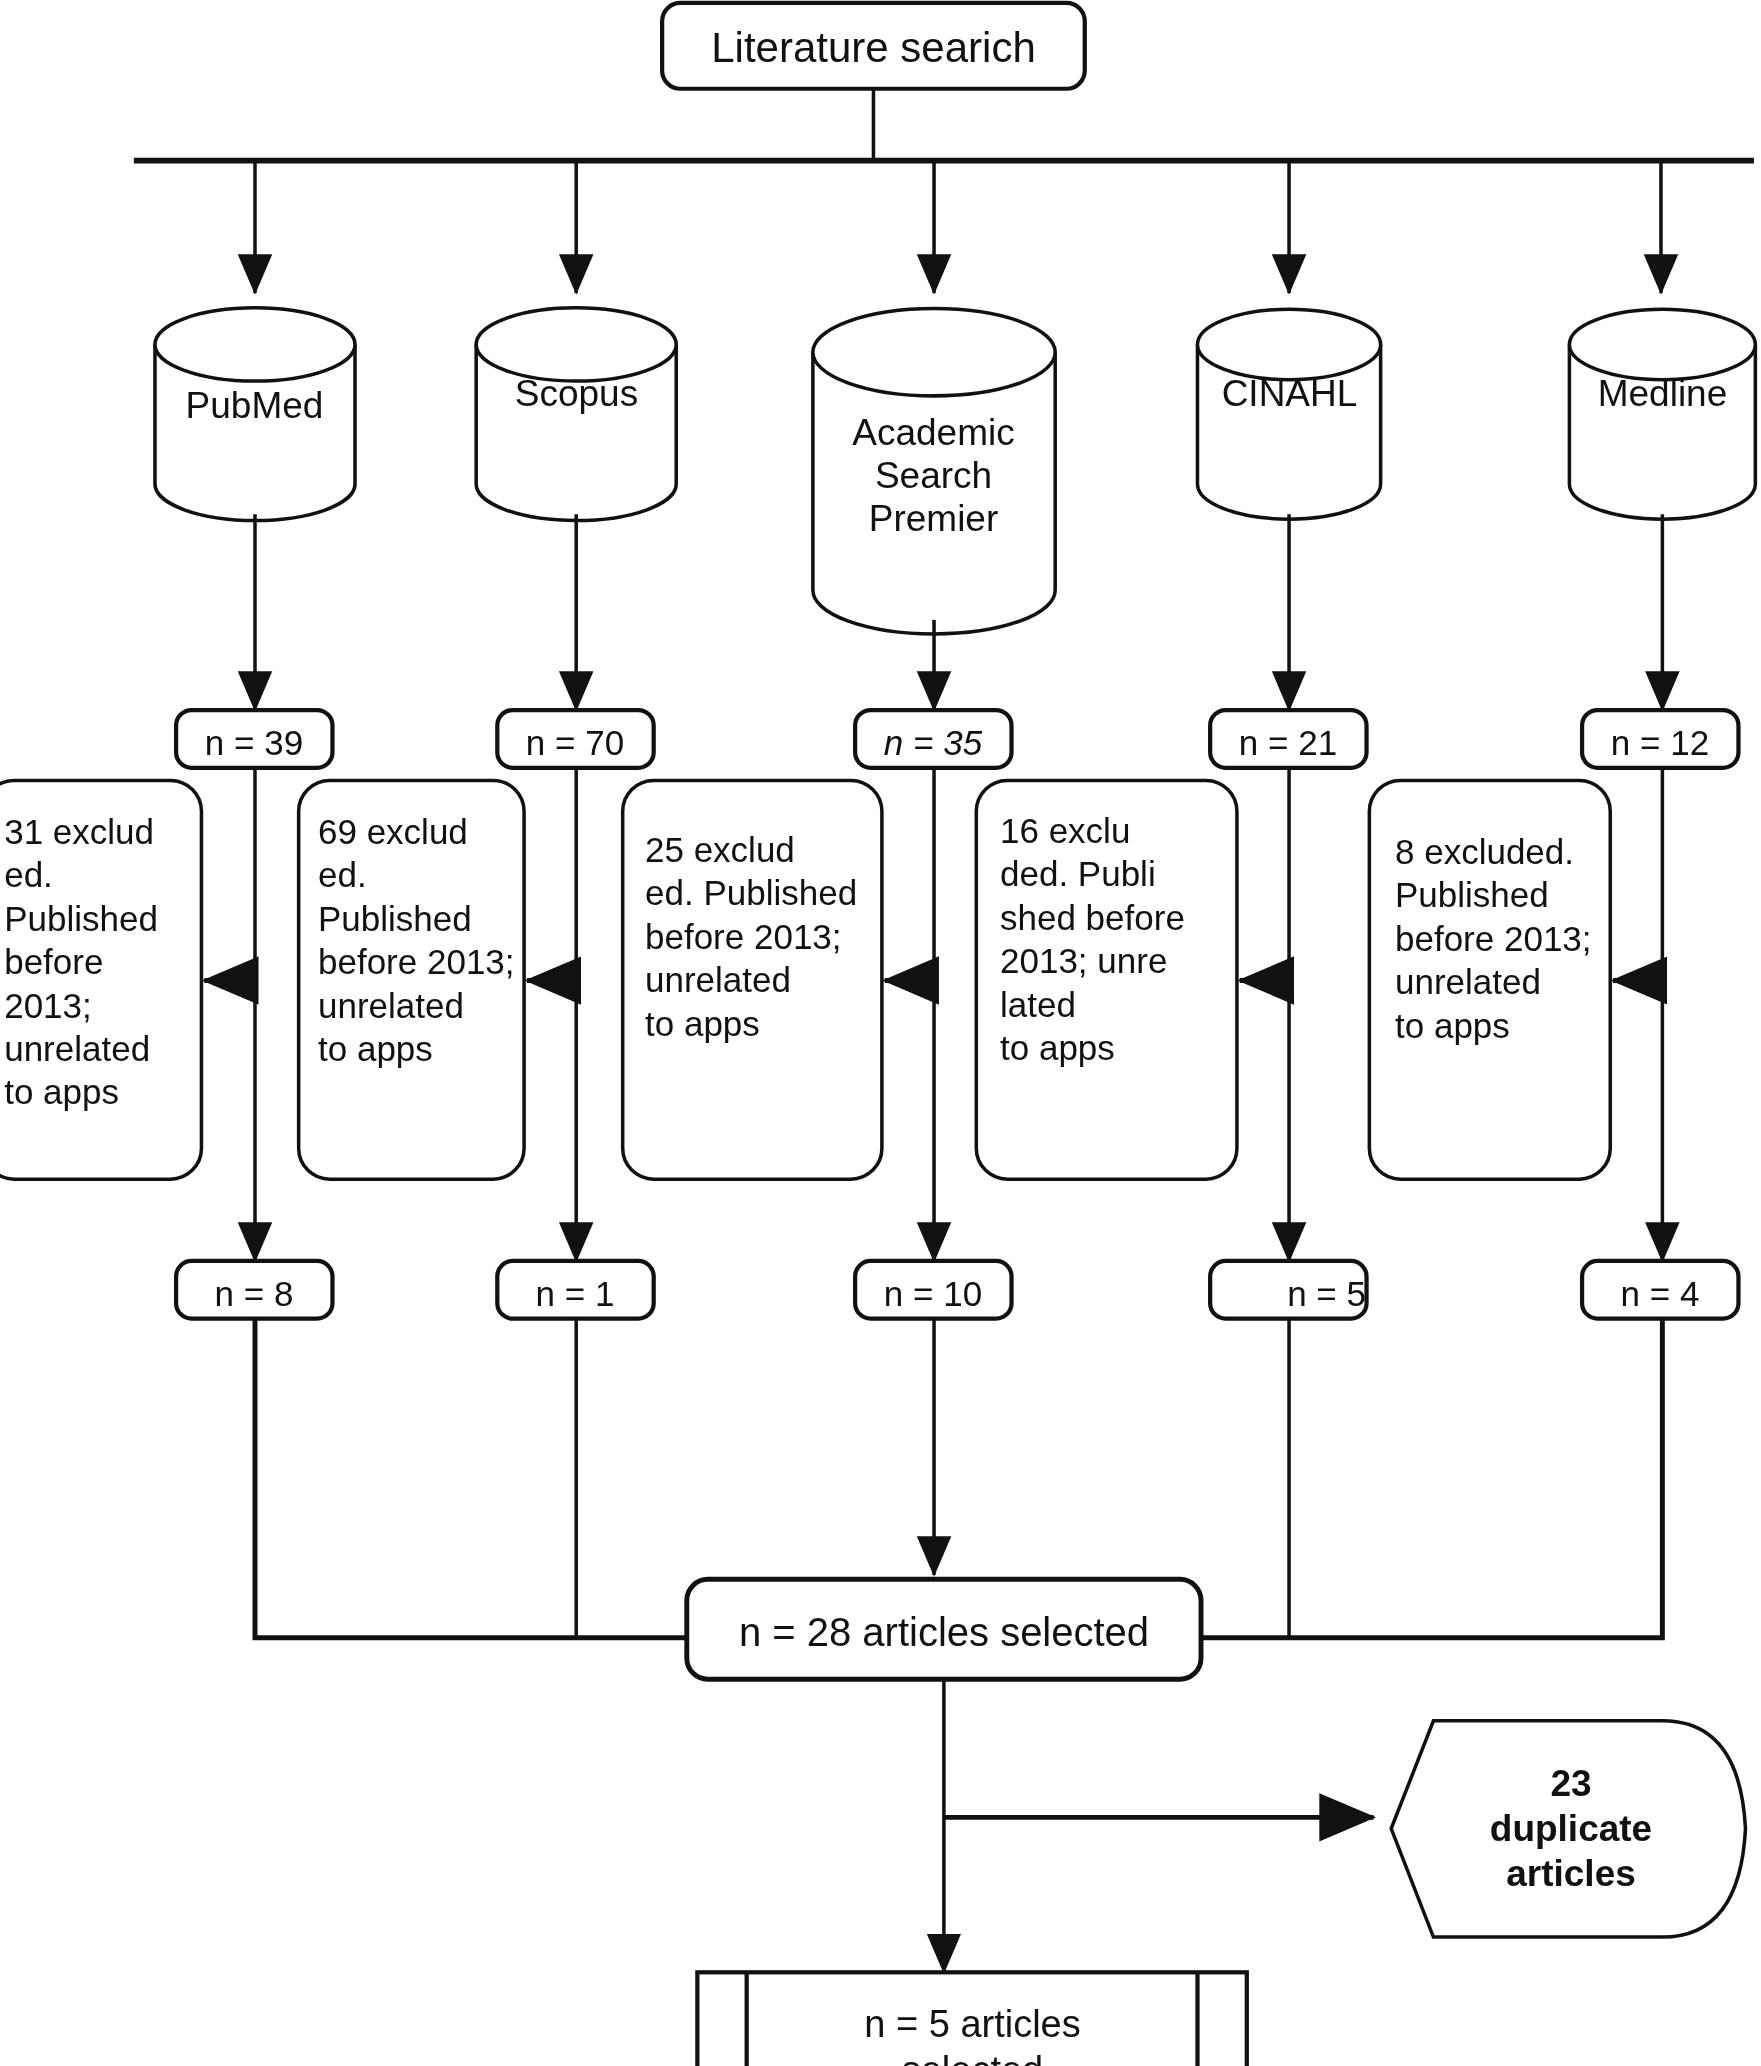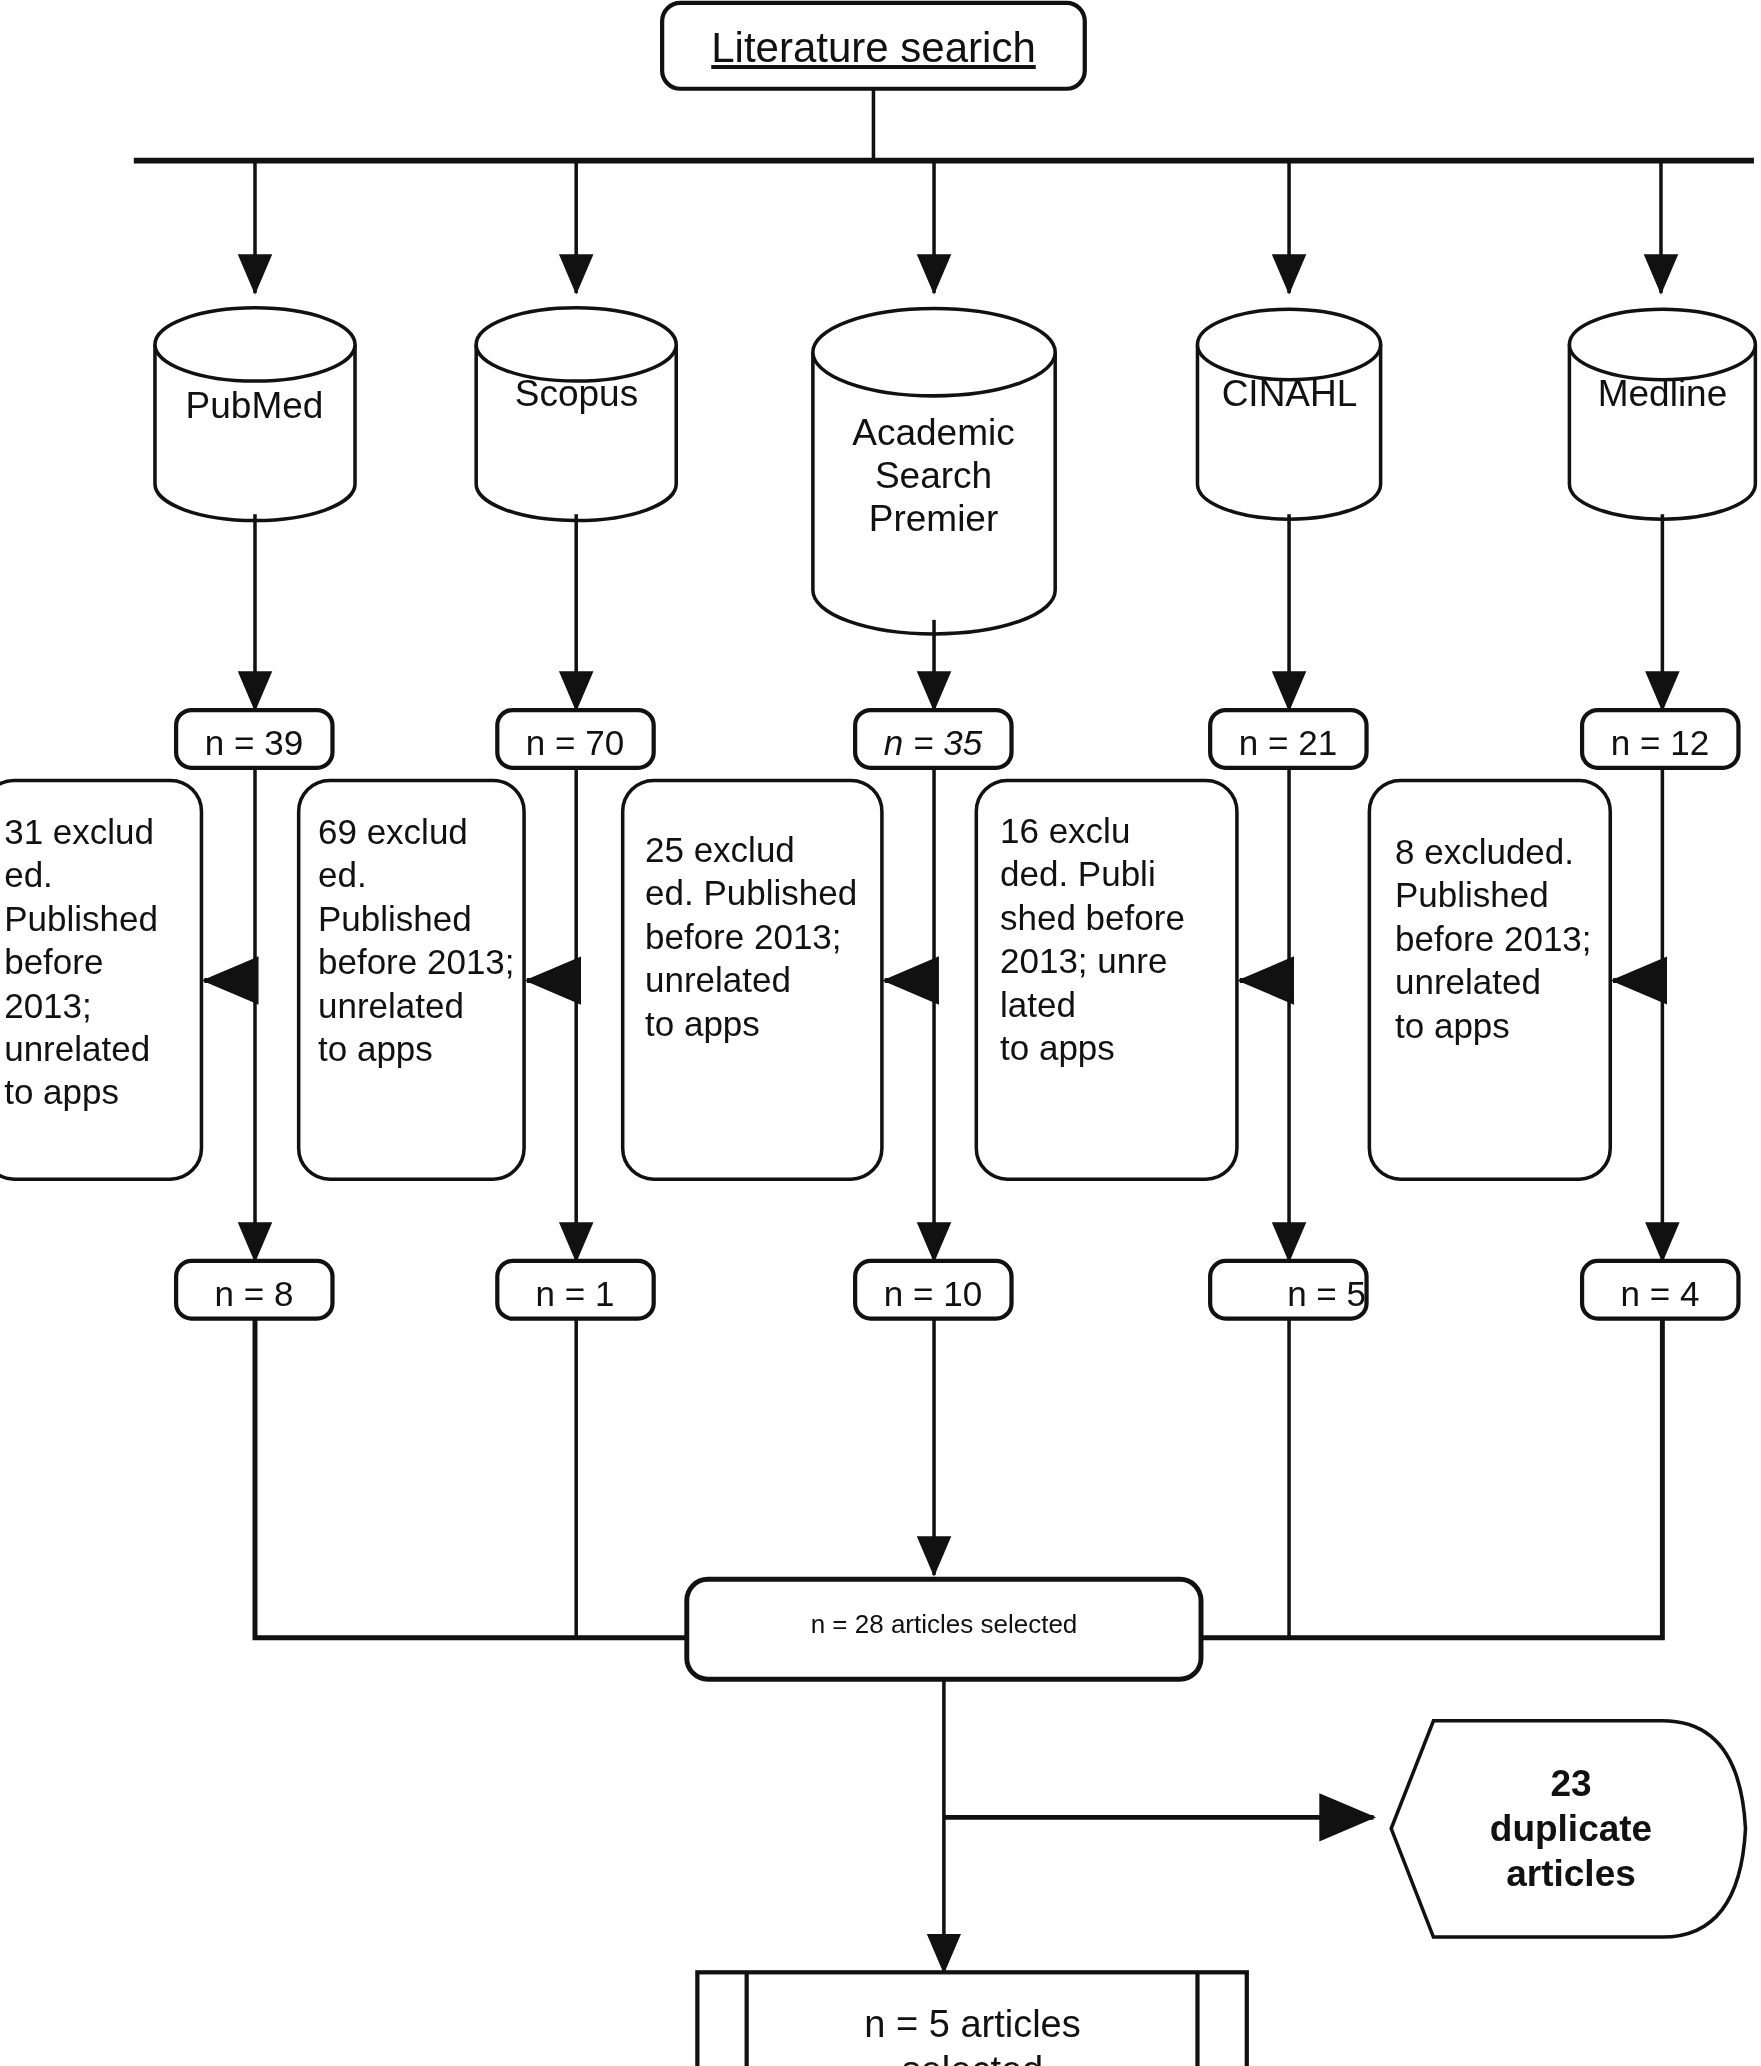--- a/index.html
+++ b/index.html
@@ -25,21 +25,21 @@
     text-align:center;
     line-height:1.16;
     white-space:pre-line;
     color:#111111;
     pointer-events:none;
   }
   .t-title{ font-size:42px; }
   .t-db{ font-size:37px; }
   .t-n{ font-size:35px; }
   .t-excl{ font-size:35px; text-align:left; line-height:1.24; }
-  .t-sel{ font-size:26px; }
+  .t-sel{ font-size:40px; }
   .t-hex{ font-size:37px; line-height:1.22;font-weight:bold; }
   .t-final{ font-size:38px; line-height:1.22; }
 </style>
 </head>
 <body>
 
 <div id="stage">
 
   <svg id="flow-svg" viewBox="0 0 2500 2933">
     <defs>
@@ -137,21 +137,21 @@
       <path d="M1340,2580 L1950,2580" stroke-width="7" marker-end="url(#arrHead)"></path>
 
       <path d="M2035,2443 L2360,2443 Q2470,2443 2478,2596 Q2470,2750 2360,2750 L2035,2750 L1975,2596 Z" fill="#ffffff" stroke="#111111" stroke-width="5"></path>
 
       <rect x="990" y="2800" width="780" height="195" fill="#ffffff" stroke="#111111" stroke-width="6"></rect>
       <path d="M1060,2800 L1060,2995" stroke-width="6"></path>
       <path d="M1700,2800 L1700,2995" stroke-width="6"></path>
     </g>
   </svg>
 
-  <div class="nodeText t-title" style="left:662px; top:24px; width:423px;text-decoration:underline;">Literature searich</div>
+  <div class="nodeText t-title" style="left:662px; top:24px; width:423px;">Literature searich</div>
 
   <div class="nodeText t-db" style="left:149px; top:385px; width:211px;">PubMed</div>
   <div class="nodeText t-db" style="left:471px; top:373px; width:211px;">Scopus</div>
   <div class="nodeText t-db" style="left:821px; top:412px; width:225px;">Academic
 Search
 Premier</div>
   <div class="nodeText t-db" style="left:1191px; top:373px; width:197px;">CINAHL</div>
   <div class="nodeText t-db" style="left:1564px; top:373px; width:197px;">Medline</div>
 
   <div class="nodeText t-n" style="left:176px; top:723px; width:156px;">n = 39</div>

